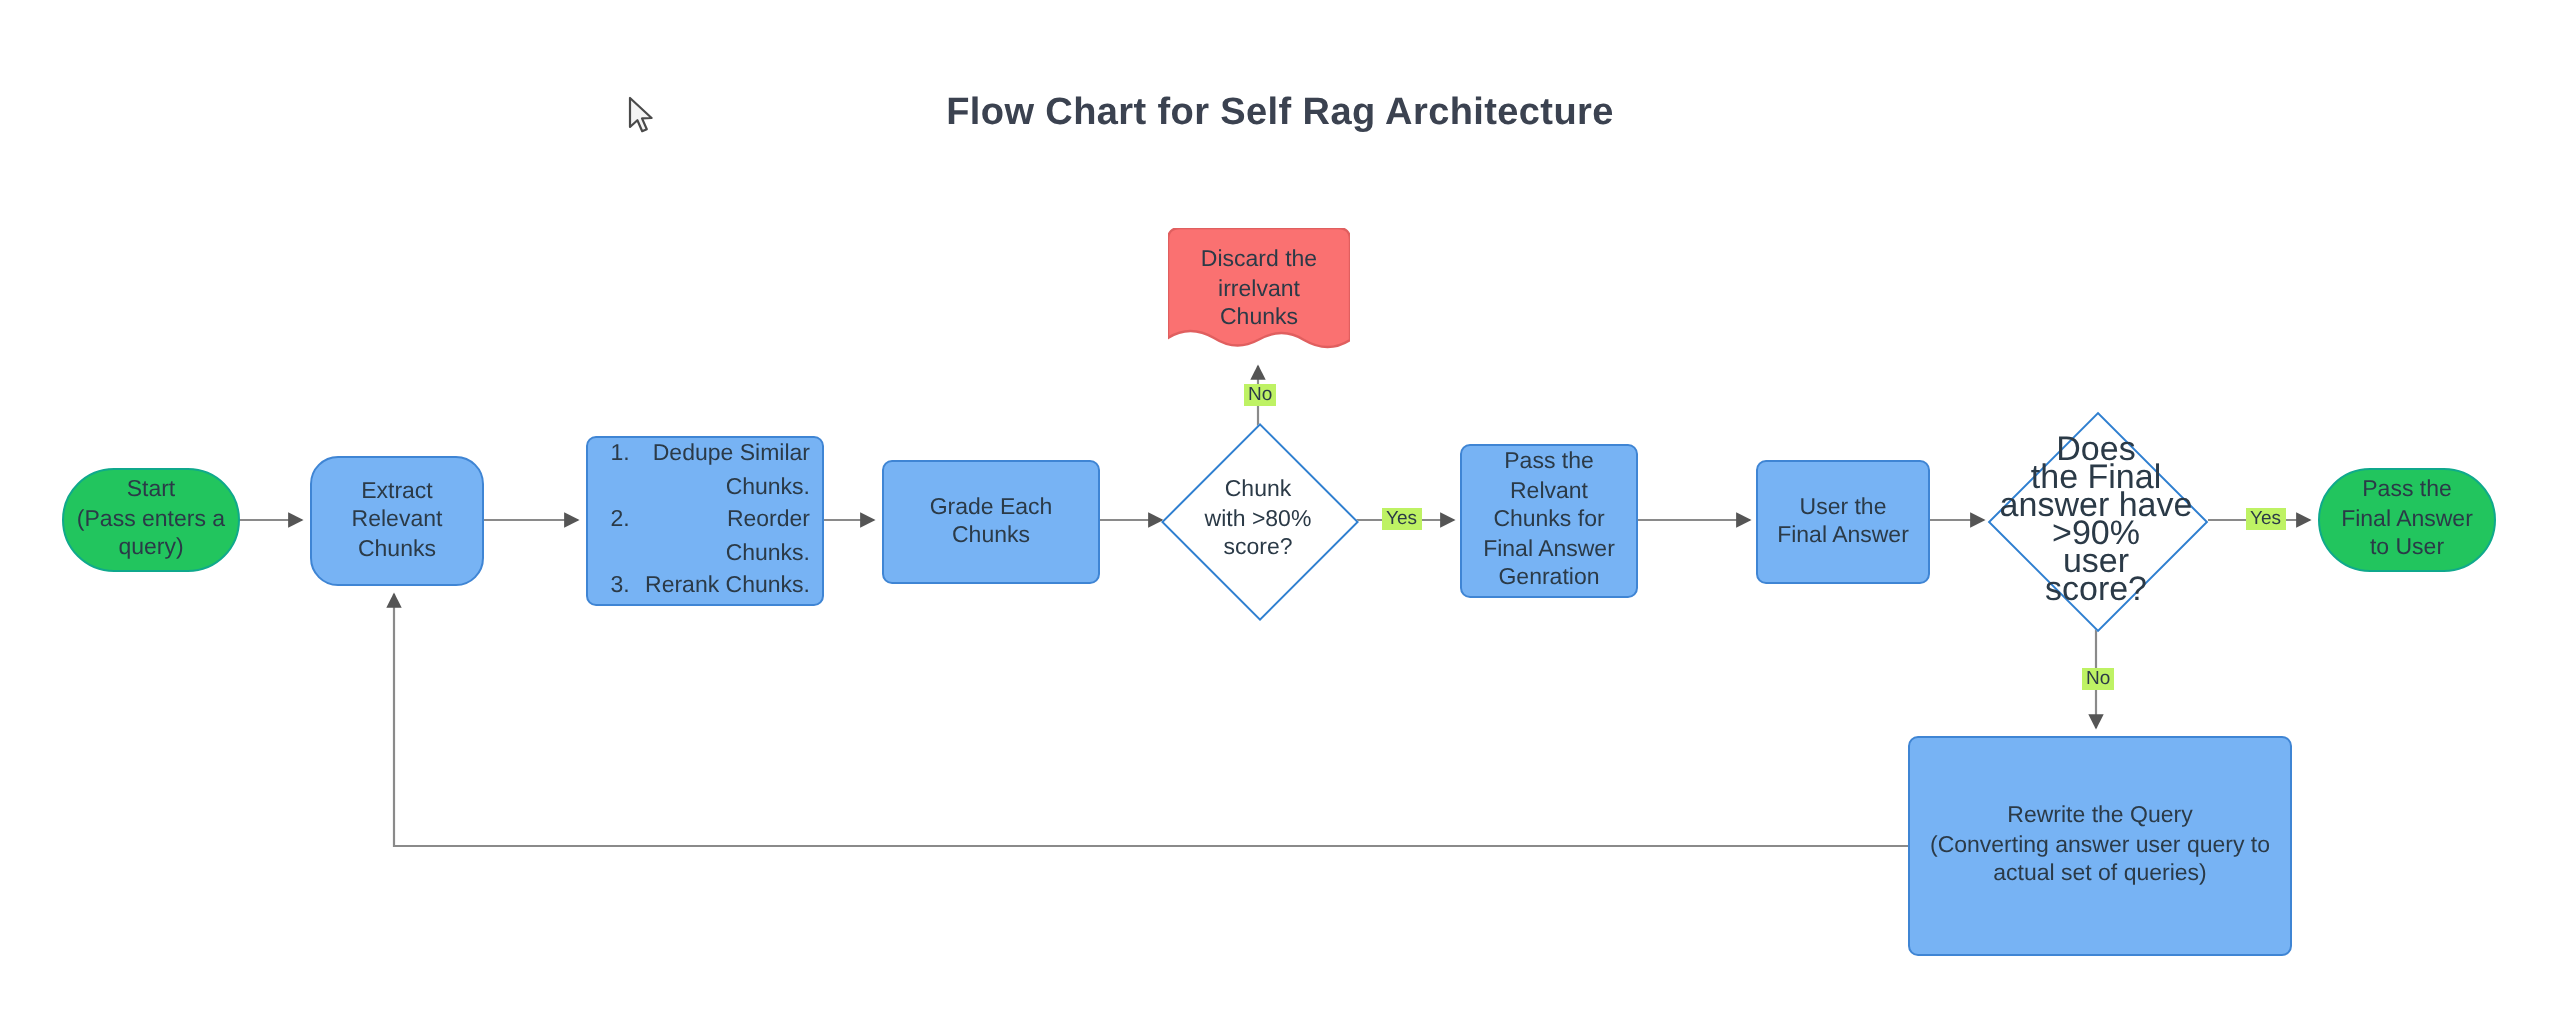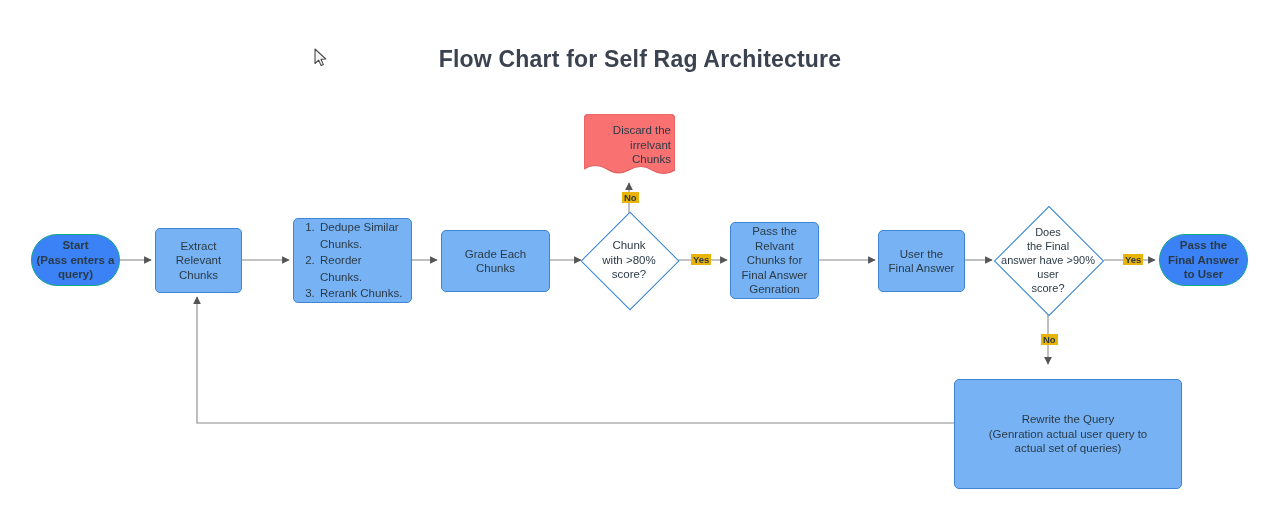--- a/index.html
+++ b/index.html
@@ -23,21 +23,21 @@
     width: 1280px;
     height: 509px;
   }
 
   .chart-title {
     position: absolute;
     left: 0;
     top: 46px;
     width: 1280px;
     text-align: center;
-    font-size: 23px;
+    font-size: 19px;
     font-weight: bold;
     color: #3b4250;
     letter-spacing: 0.2px;
     white-space: nowrap;
   }
 
   
   .node {
     position: absolute;
     box-sizing: border-box;
@@ -51,24 +51,23 @@
   }
   .node .label { display: block; padding: 0 4px; }
 
   .node-rect {
     background: #77b3f4;
     border: 1.2px solid #3f85d4;
     border-radius: 5px;
   }
 
   .node-terminal {
-    background: #3b82f6;
+    background: #22c55e;
     border: 1.2px solid #0fa98c;
     border-radius: 999px;
-    font-weight: bold;
   }
 
   
   .node-diamond {
     background: transparent;
     border: none;
   }
   .node-diamond .dia-shape {
     position: absolute;
     left: 50%;
@@ -93,45 +92,44 @@
   .node-doc svg {
     position: absolute;
     left: 0; top: 0;
     width: 100%;
     height: 100%;
   }
   .node-doc .doc-text {
     position: relative;
     z-index: 2;
     width: 100%;
-    text-align: right;
   }
 
   
   .node-list {
     justify-content: flex-start;
     align-items: center;
     text-align: left;
   }
   .node-list ol {
     margin: 0;
     padding: 0 6px 0 24px;
     list-style: decimal;
     font-size: 11.5px;
     line-height: 16.5px;
   }
-  .node-list ol li { padding-left: 2px; }
+  .node-list ol li { padding-left: 2px; text-align: right; }
 
   
   .edge-label {
     position: absolute;
     font-size: 9.5px;
-    font-weight: bold;
+    font-weight: normal;
     color: #2b3a47;
-    background: #eab308;
+    background: #bef264;
     padding: 0 2px;
     white-space: nowrap;
     line-height: 11px;
   }
 
   
   .cursor {
     position: absolute;
     width: 14px;
     height: 20px;
@@ -176,21 +174,21 @@
 <div class="chart-title">Flow Chart for Self Rag Architecture</div>
 
 <div class="node node-terminal" style="left:31px; top:234px; width:89px; height:52px;">
   <span class="label">
     <span>Start</span><br>
     <span>(Pass enters a</span><br>
     <span>query)</span>
   </span>
 </div>
 
-<div class="node node-rect" style="left:155px; top:228px; width:87px; height:65px;">
+<div class="node node-rect" style="left:155px; top:228px; width:87px; height:65px;border-radius:14px;">
   <span class="label">
     <span>Extract</span><br>
     <span>Relevant</span><br>
     <span>Chunks</span>
   </span>
 </div>
 
 <div class="node node-rect node-list" style="left:293px; top:218px; width:119px; height:85px;">
   <ol>
     <li>Dedupe Similar Chunks.</li>
@@ -240,41 +238,41 @@
 
 <div class="node node-rect" style="left:878px; top:230px; width:87px; height:62px;">
   <span class="label">
     <span>User the</span><br>
     <span>Final Answer</span>
   </span>
 </div>
 
 <div class="node node-diamond" style="left:992px; top:206px; width:112px; height:108px;">
   <span class="dia-shape" style="width:76px; height:76px; margin-left:-38px; margin-top:-38px; transform:rotate(45deg);"></span>
-  <span class="dia-text label" style="font-size:11px; line-height:14px;">
+  <span class="dia-text label" style="font-size:17px; line-height:14px;">
     <span>Does</span><br>
     <span>the Final</span><br>
     <span>answer have &gt;90%</span><br>
     <span>user</span><br>
     <span>score?</span>
   </span>
 </div>
 
 <div class="node node-terminal" style="left:1159px; top:234px; width:89px; height:52px;">
   <span class="label">
     <span>Pass the</span><br>
     <span>Final Answer</span><br>
     <span>to User</span>
   </span>
 </div>
 
-<div class="node node-rect" style="left:954px; top:379px; width:228px; height:110px;">
+<div class="node node-rect" style="left:954px; top:368px; width:192px; height:110px;">
   <span class="label">
     <span>Rewrite the Query</span><br>
-    <span>(Genration actual user query to</span><br>
+    <span>(Converting answer user query to</span><br>
     <span>actual set of queries)</span>
   </span>
 </div>
 
 <div class="edge-label" style="left:622px; top:192px;">No</div>
 
 <div class="edge-label" style="left:691px; top:254px;">Yes</div>
 
 <div class="edge-label" style="left:1123px; top:254px;">Yes</div>
 

